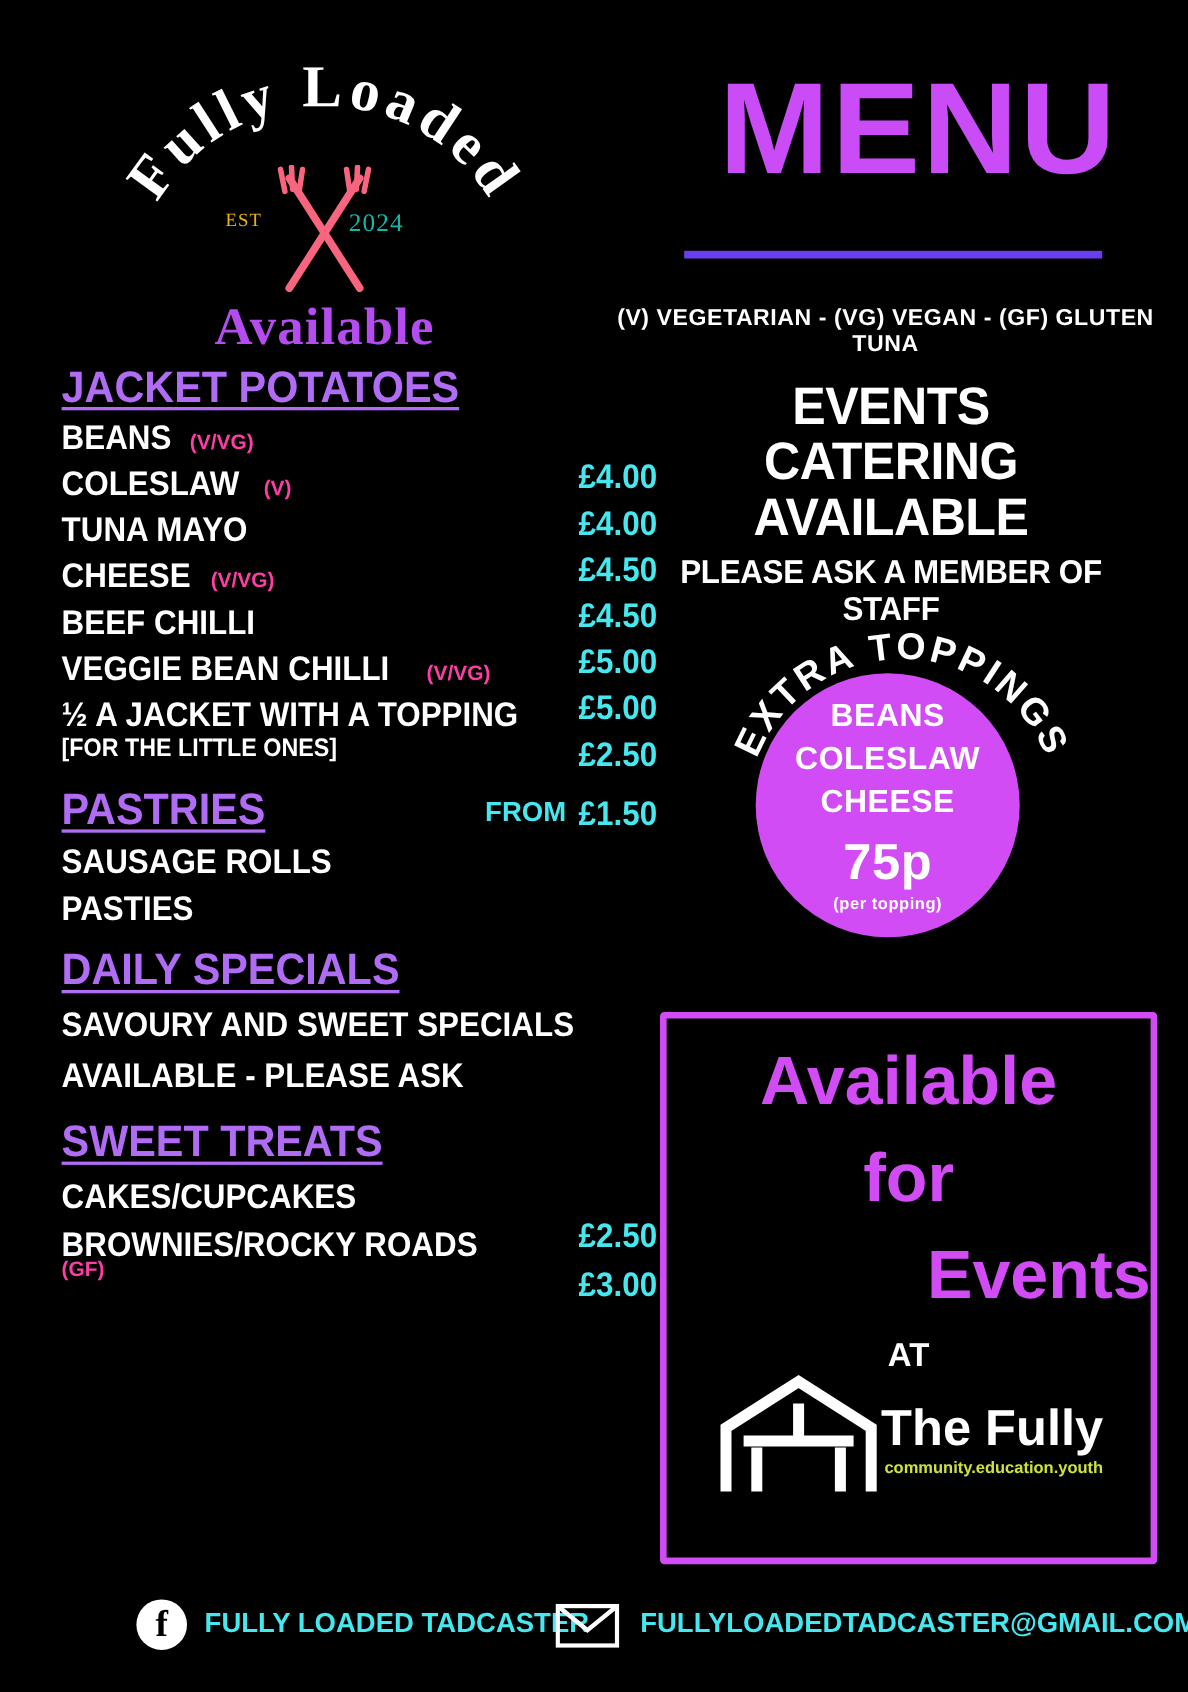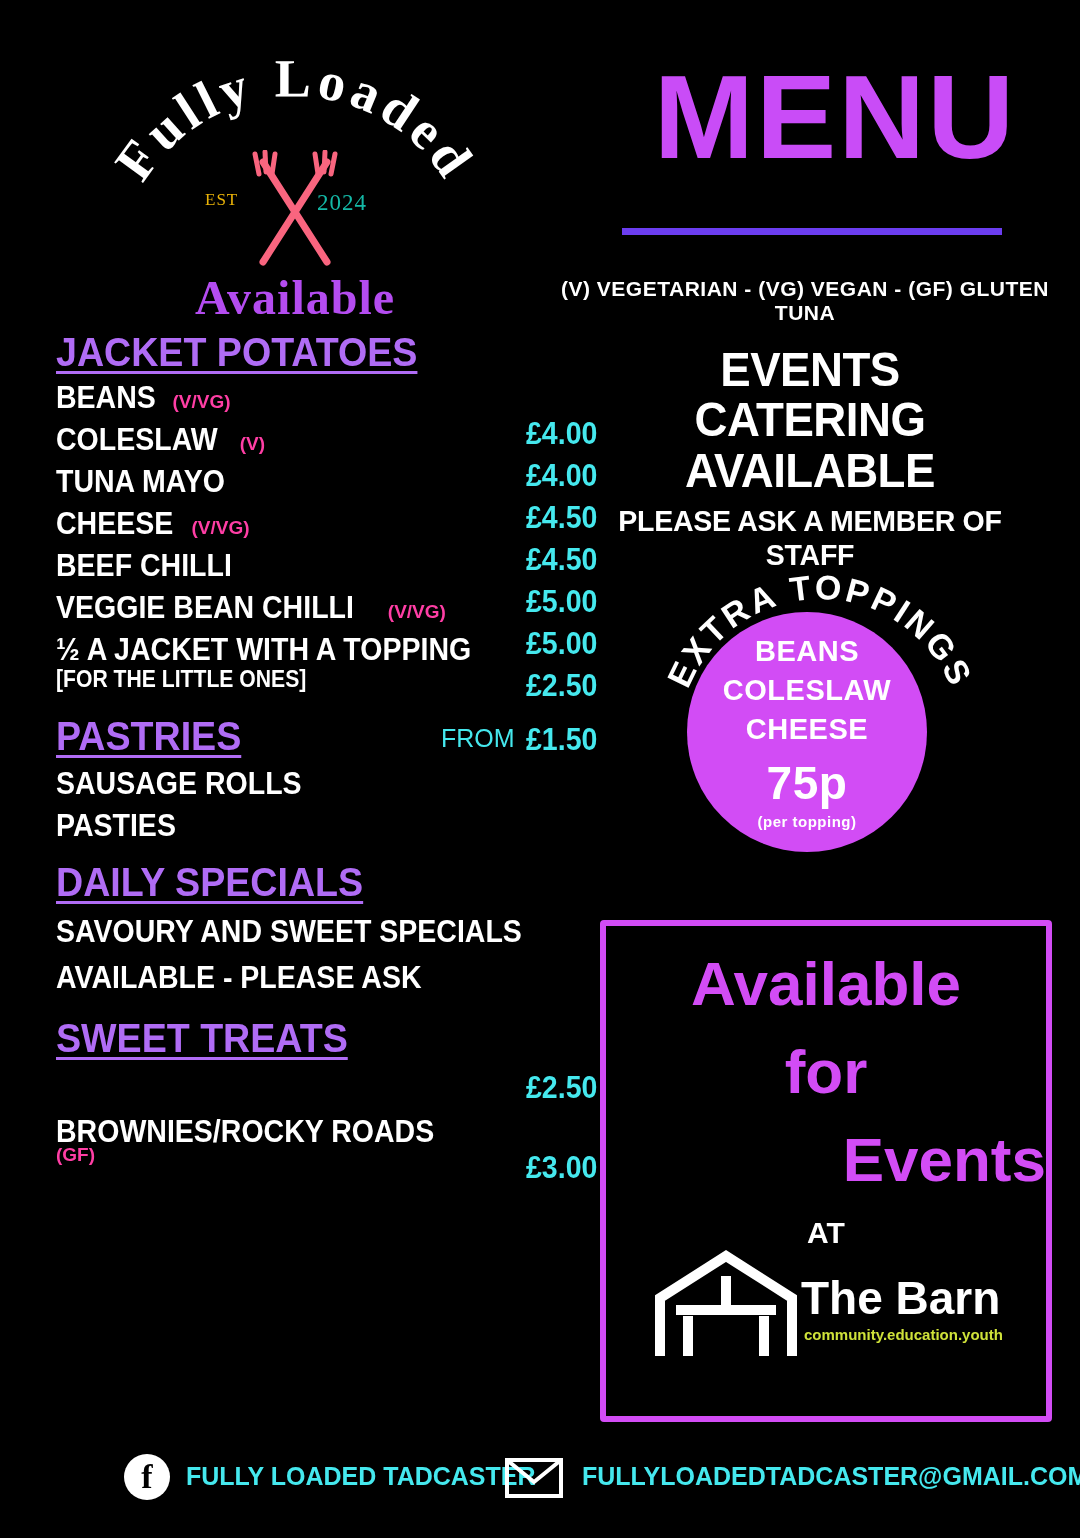--- a/index.html
+++ b/index.html
@@ -39,21 +39,21 @@
     color:#fff;letter-spacing:0px;transform:scaleX(0.92);transform-origin:left center;
   }
   .tag{font-size:19px;color:#ff3ea5;font-weight:bold;margin-left:8px;letter-spacing:0px;}
   .price{
     position:absolute;left:470px;
     font-family:"Liberation Sans", sans-serif;font-weight:bold;font-size:31px;
     color:#45e8ee;letter-spacing:0px;transform:scaleX(0.92);transform-origin:left center;
   }
   .sub{font-family:"Liberation Sans",sans-serif;font-weight:bold;font-size:23px;color:#fff;
        transform:scaleX(0.92);transform-origin:left center;}
-  .from{position:absolute;left:385px;font-size:25px;font-weight:normal;color:#45e8ee;}
+  .from{position:absolute;left:385px;font-size:25px;font-weight:bold;color:#45e8ee;}
 
   .menu-block{position:absolute;left:56px;top:330px;width:530px;}
   .ln{position:relative;height:42px;}
 
   
   .right{position:absolute;left:580px;top:0;width:500px;height:1202px;}
 
   .menu-title{
     position:absolute;left:45px;top:58px;width:420px;text-align:center;
     font-family:"Liberation Sans", sans-serif;font-weight:bold;font-size:118px;
@@ -230,20 +230,23 @@
               <span class="item">AVAILABLE  -  PLEASE ASK</span>
             </div>
           </div>
       </div>
 
       <div class="section">
         <div class="ln" style="height:54px;margin-top:14px">
             <div class="sec-head">SWEET TREATS</div>
           </div>
         <div class="ln" style="height:44px">
+            <div class="row">
+              <span class="item">CAKES/CUPCAKES</span>
+            </div>
             <div class="price">£2.50</div>
           </div>
         <div class="ln" style="height:30px">
             <div class="row">
               <span class="item">BROWNIES/ROCKY ROADS</span>
             </div>
             <div class="price">£3.00</div>
           </div>
         <div class="ln" style="height:30px">
             <div class="tag" style="margin-left:0">(GF)</div>
@@ -292,21 +295,21 @@
       <div class="at">AT</div>
       <svg class="barn-logo" viewBox="0 0 160 120">
         <g stroke="#ffffff" stroke-width="10" fill="none" stroke-linejoin="miter">
           <path d="M14,110 L14,52 L80,10 L146,52 L146,110"></path>
           <path d="M30,64 L130,64"></path>
           <path d="M80,30 L80,64"></path>
           <path d="M42,110 L42,70"></path>
           <path d="M118,110 L118,70"></path>
         </g>
       </svg>
-      <div class="barn-name">The Barn</div>
+      <div class="barn-name">The Fully</div>
       <div class="barn-tag">community.education.youth</div>
     </div>
   </div>
 
   <div class="footer">
     <div class="fb-icon">f</div>
     <div class="fb-text">FULLY LOADED TADCASTER</div>
     <svg class="mail-icon" viewBox="0 0 58 40">
       <rect x="2" y="2" width="54" height="36" fill="none" stroke="#ffffff" stroke-width="4"></rect>
       <path d="M2,2 L29,24 L56,2" fill="none" stroke="#ffffff" stroke-width="4"></path>

